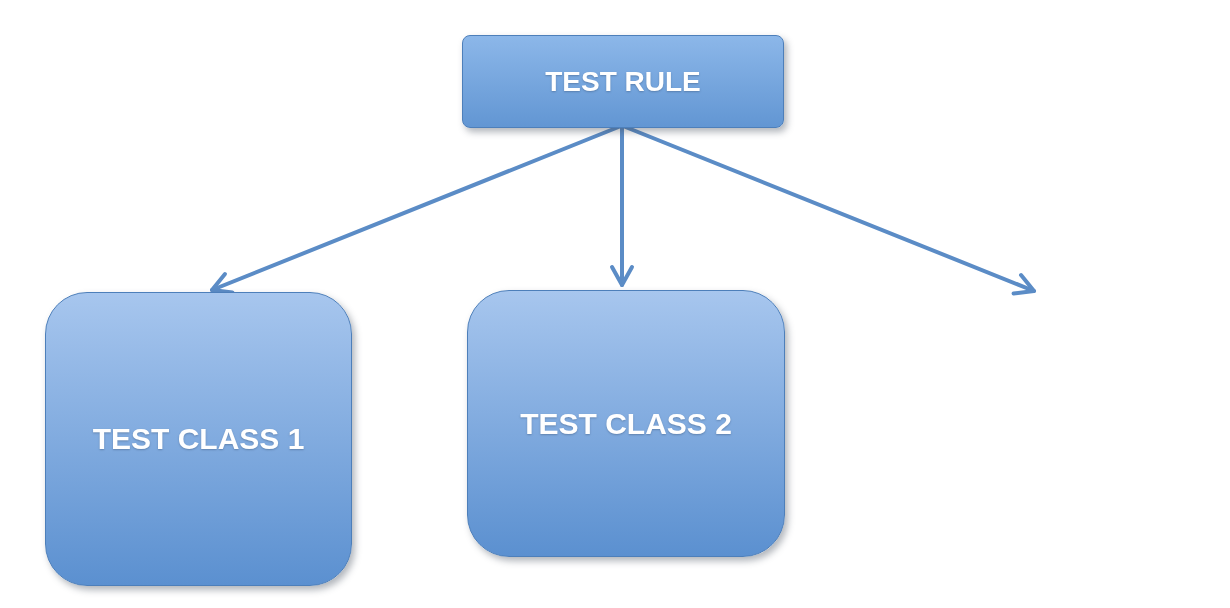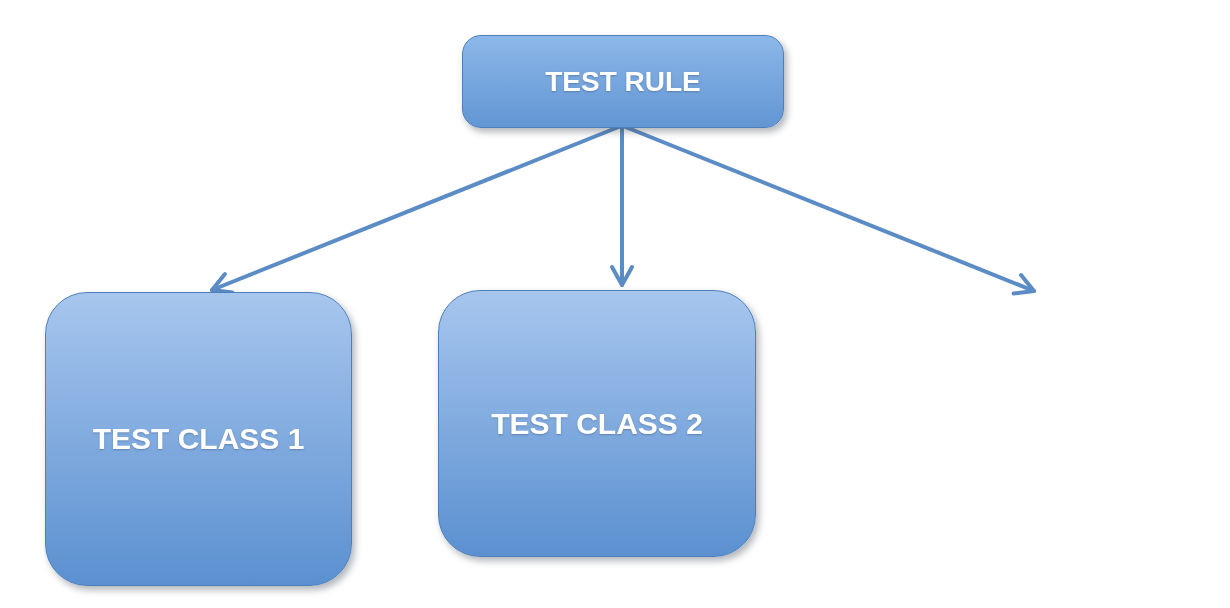--- a/index.html
+++ b/index.html
@@ -43,35 +43,35 @@
     font-weight: 700;
     text-align: center;
     box-shadow: 3px 4px 7px rgba(60, 70, 85, 0.40);
     text-shadow: 0 1px 2px rgba(40, 60, 90, 0.35);
   }
   .node-root {
     left: 462px;
     top: 35px;
     width: 322px;
     height: 93px;
-    border-radius: 19px;
+    border-radius: 8px;
     font-size: 28px;
     background: linear-gradient(to bottom,
       var(--root-gradient-top, #8cb7e9) 0%,
       var(--root-gradient-bottom, #6296d3) 100%);
   }
   .node-child {
     border-radius: 42px;
     font-size: 30px;
     background: linear-gradient(to bottom,
       var(--node-gradient-top, #a7c6ee) 0%,
       var(--node-gradient-bottom, #5b90d0) 100%);
   }
   .node-child-1 { left: 45px;  top: 292px; width: 307px; height: 294px; }
-  .node-child-2 { left: 438px; top: 290px; width: 318px; height: 267px; }
+  .node-child-2 { left: 467px; top: 290px; width: 318px; height: 267px; }
   .node-child-3 { left: 877px; top: 293px; width: 313px; height: 265px; }
 </style>
 </head>
 <body>
 
 <div class="canvas">
 
   <svg class="arrows" viewBox="0 0 1230 608" xmlns="http://www.w3.org/2000/svg">
     <defs>
       <marker id="arrowhead" markerUnits="userSpaceOnUse" markerWidth="28" markerHeight="28" refX="21" refY="13" orient="auto">

